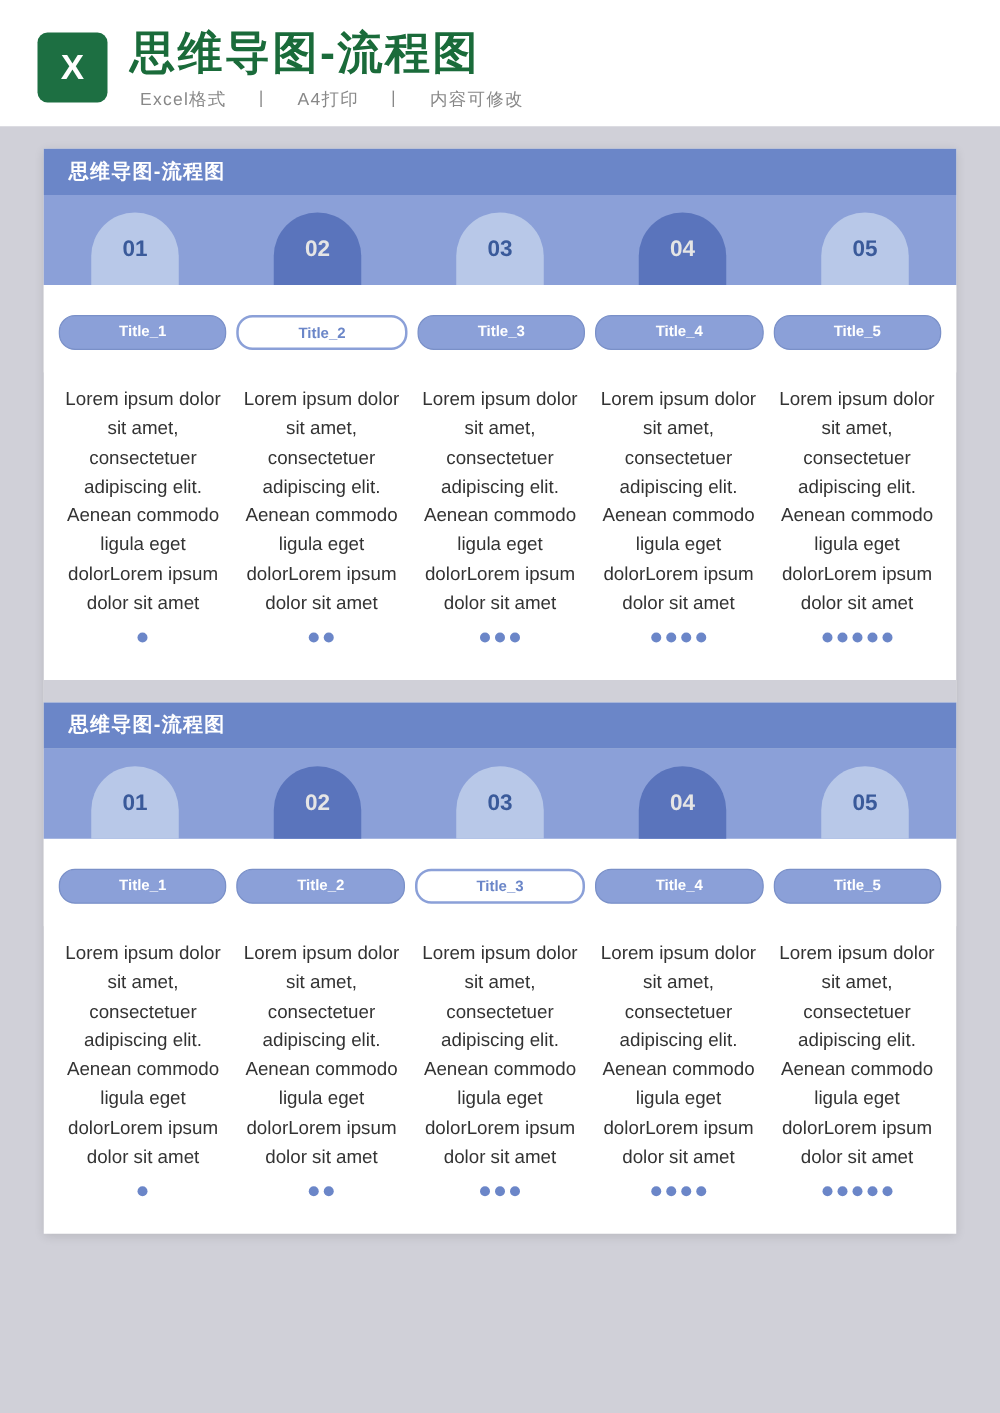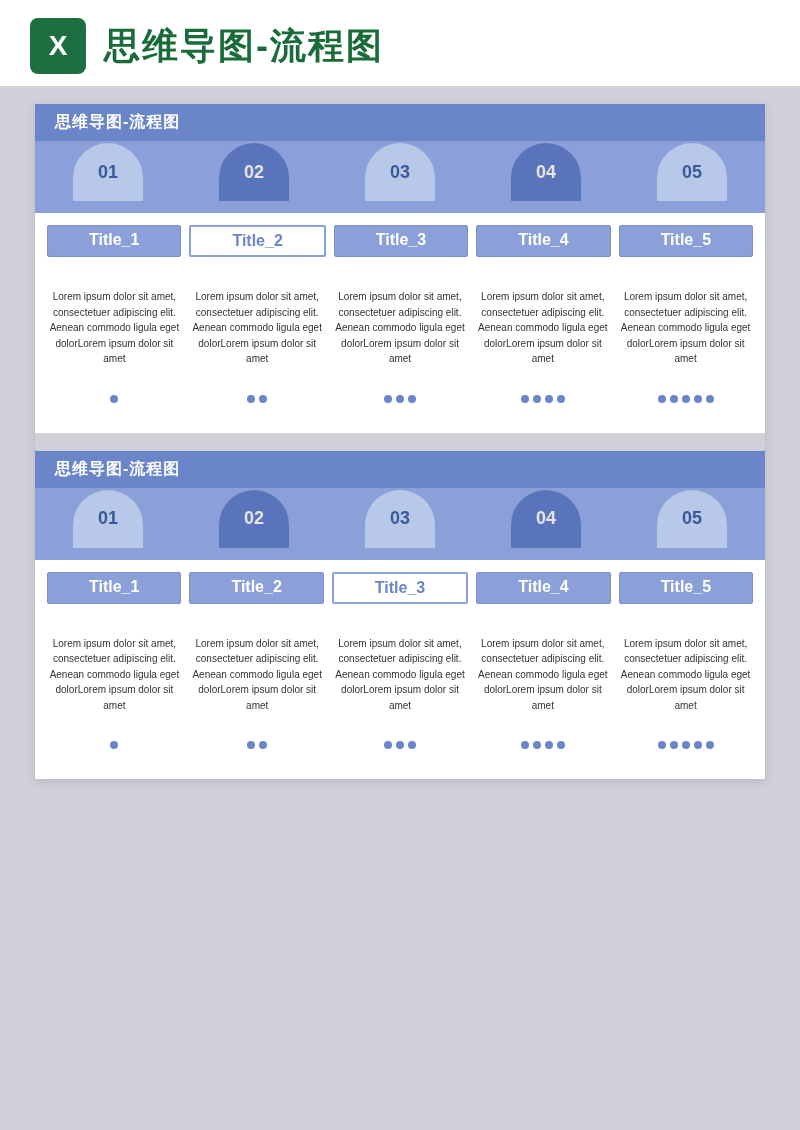--- a/index.html
+++ b/index.html
@@ -110,21 +110,21 @@
       height: 58px;
       background: #6b86c8;
       border-radius: 35px 35px 0 0;
       display: flex;
       align-items: center;
       justify-content: center;
       color: #fff;
       font-size: 18px;
       font-weight: bold;
       position: relative;
-      bottom: 12px;
+      bottom: 0;
     }
 
     
     .step-arch.light {
       background: #b8c8e8;
       color: #3a5a9a;
     }
     
     .step-arch.dark {
       background: #5a74bc;
@@ -134,47 +134,47 @@
     
     .titles-row {
       display: flex;
       flex-direction: row;
       padding: 10px 8px 4px 8px;
       gap: 0;
       background: #fff;
     }
     .title-badge {
       flex: 1;
-      margin: 2px 4px;
+      margin: 14px 4px;
       background: #8ba0d8;
       color: #fff;
       text-align: center;
       padding: 5px 4px;
-      font-size: 16px;
-      font-weight: bold;
-      border-radius: 2px;
+      font-size: 12px;
+      font-weight: bold;
+      border-radius: 13px;
       border: 1.5px solid #7a90c8;
     }
     .title-badge.selected {
       background: #fff;
       color: #6b86c8;
       border: 2px solid #8ba0d8;
     }
 
     
     .content-row {
       display: flex;
       flex-direction: row;
       padding: 10px 8px 4px 8px;
       gap: 0;
     }
     .content-col {
       flex: 1;
-      margin: 16px 4px;
-      font-size: 10px;
+      margin: 0 4px;
+      font-size: 15px;
       color: #333;
       text-align: center;
       line-height: 1.55;
     }
 
     
     .dots-row {
       display: flex;
       flex-direction: row;
       padding: 8px 8px 6px 8px;
@@ -203,20 +203,27 @@
   </style>
 </head>
 <body>
 
 <div class="page-header">
   <div class="excel-logo">
     <span>X</span>
   </div>
   <div class="header-title-block">
     <div class="header-main-title">思维导图-流程图</div>
+    <div class="header-sub-title">
+      <span>Excel格式</span>
+      <span>丨</span>
+      <span>A4打印</span>
+      <span>丨</span>
+      <span>内容可修改</span>
+    </div>
   </div>
 </div>
 
 <div class="main-content">
 
   <div class="diagram-section">
     <div class="section-header">思维导图-流程图</div>
 
     <div class="steps-row">
 

